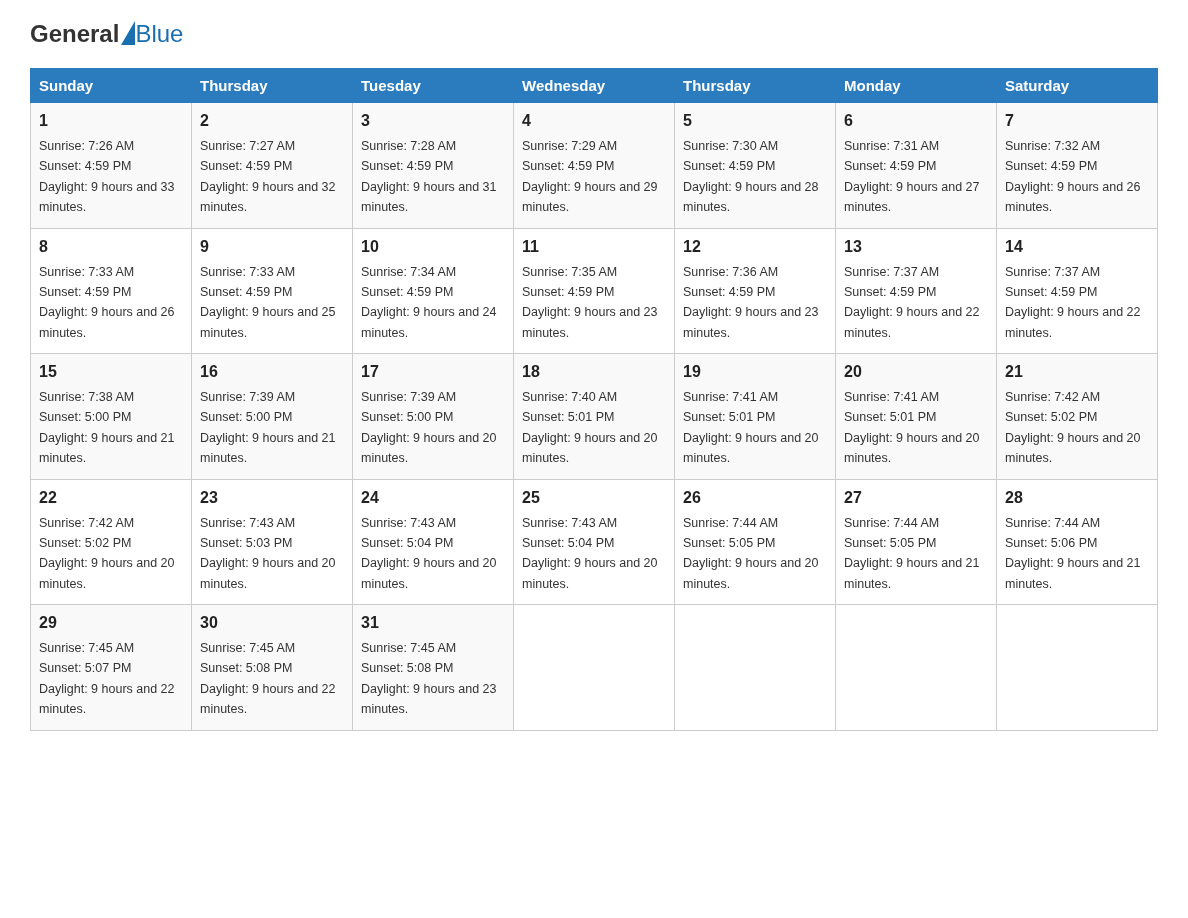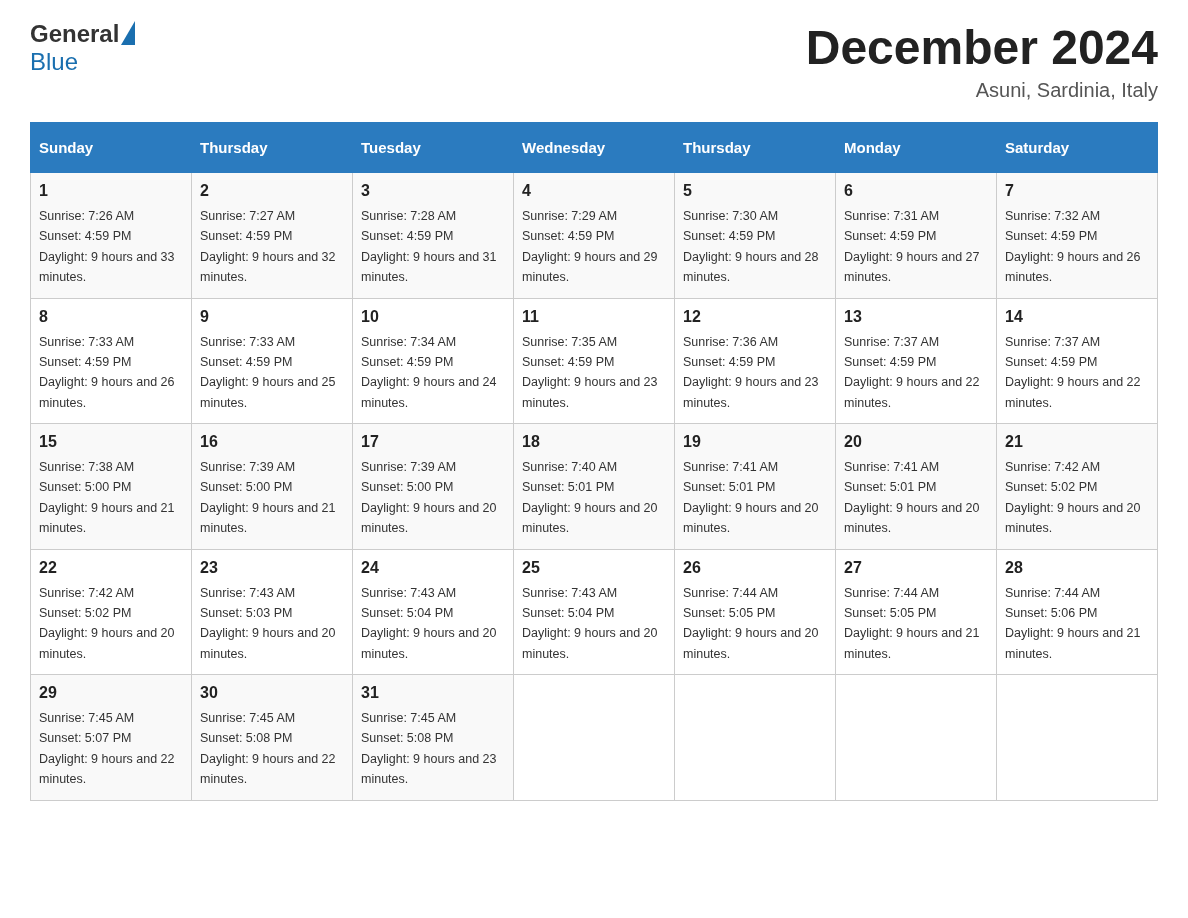--- a/index.html
+++ b/index.html
@@ -32,21 +32,21 @@
     table {
       width: 100%;
       border-collapse: collapse;
       table-layout: fixed;
     }
     thead tr th {
       background-color: #2b7bbf;
       color: #fff;
       font-size: 15px;
       font-weight: bold;
-      padding: 16px 8px;
+      padding: 8px 8px;
       text-align: left;
       border: 1px solid #2b7bbf;
     }
     tbody tr td {
       vertical-align: top;
       padding: 6px 8px 10px 8px;
       border: 1px solid #ccc;
       font-size: 13px;
       color: #333;
       line-height: 1.5;
@@ -68,21 +68,21 @@
       background-color: #f9f9f9;
     }
     tbody tr:nth-child(even) td {
       background-color: #ffffff;
     }
     tbody tr td.empty {
       background-color: #fff;
     }
     .logo-wrapper {
       display: flex;
-      flex-direction: column;
+      flex-direction: row;
       align-items: flex-start;
       justify-content: space-between;
     }
     .logo-line1 {
       display: flex;
       align-items: center;
     }
     .logo-general {
       font-size: 24px;
       font-weight: bold;
@@ -105,24 +105,20 @@
 </head>
 <body>
 
 <div class="header">
   <div class="logo-wrapper">
     <div class="logo-line1">
       <span class="logo-general">General</span>
       <div class="logo-triangle"></div>
     </div>
     <span class="logo-blue">Blue</span>
-  </div>
-  <div class="title-block">
-    <div class="calendar-title">December 2024</div>
-    <div class="calendar-subtitle">Asuni, Sardinia, Italy</div>
   </div>
 </div>
 
 <table>
   <thead>
     <tr>
     <th>Sunday</th>
         <th>Thursday</th>
         <th>Tuesday</th>
         <th>Wednesday</th>

